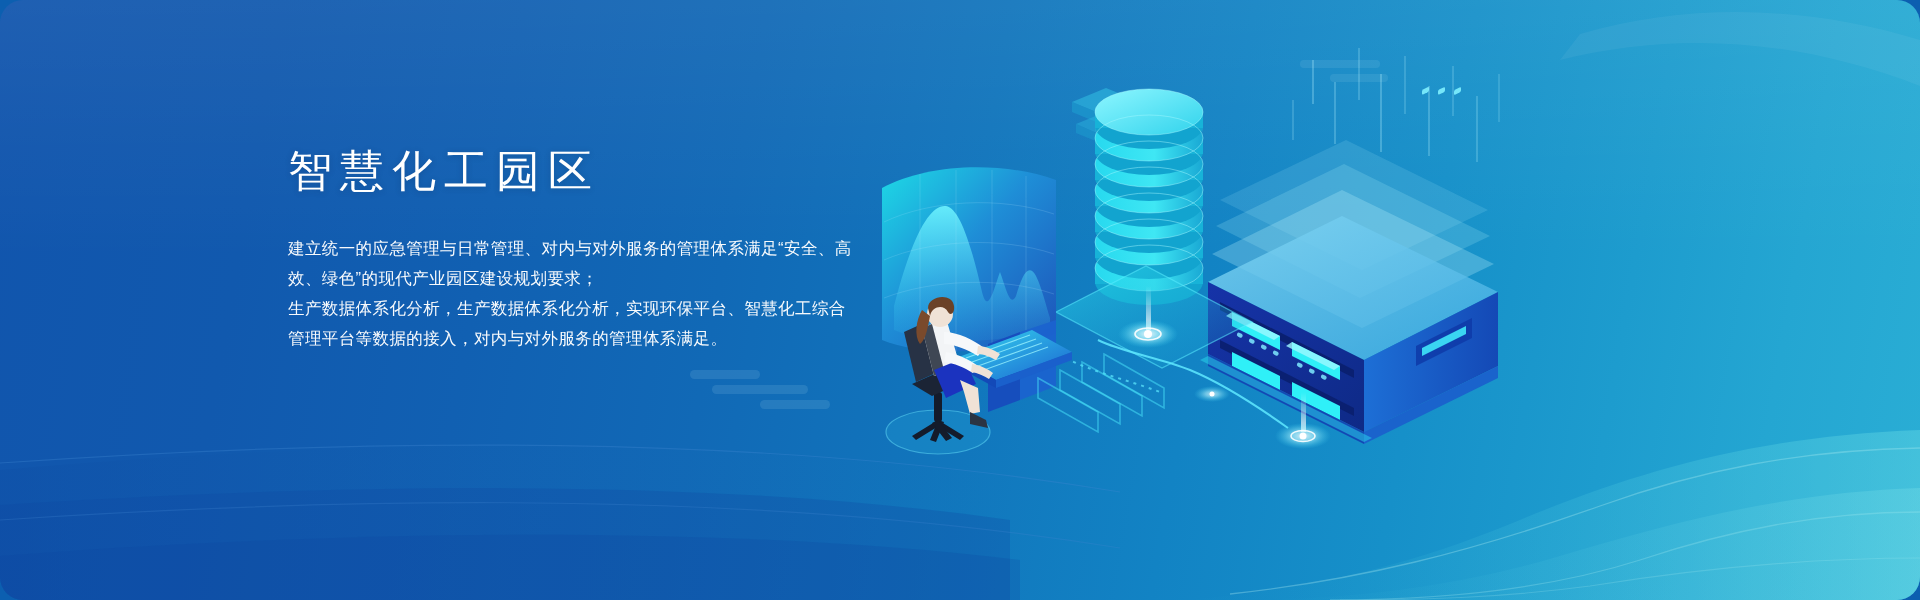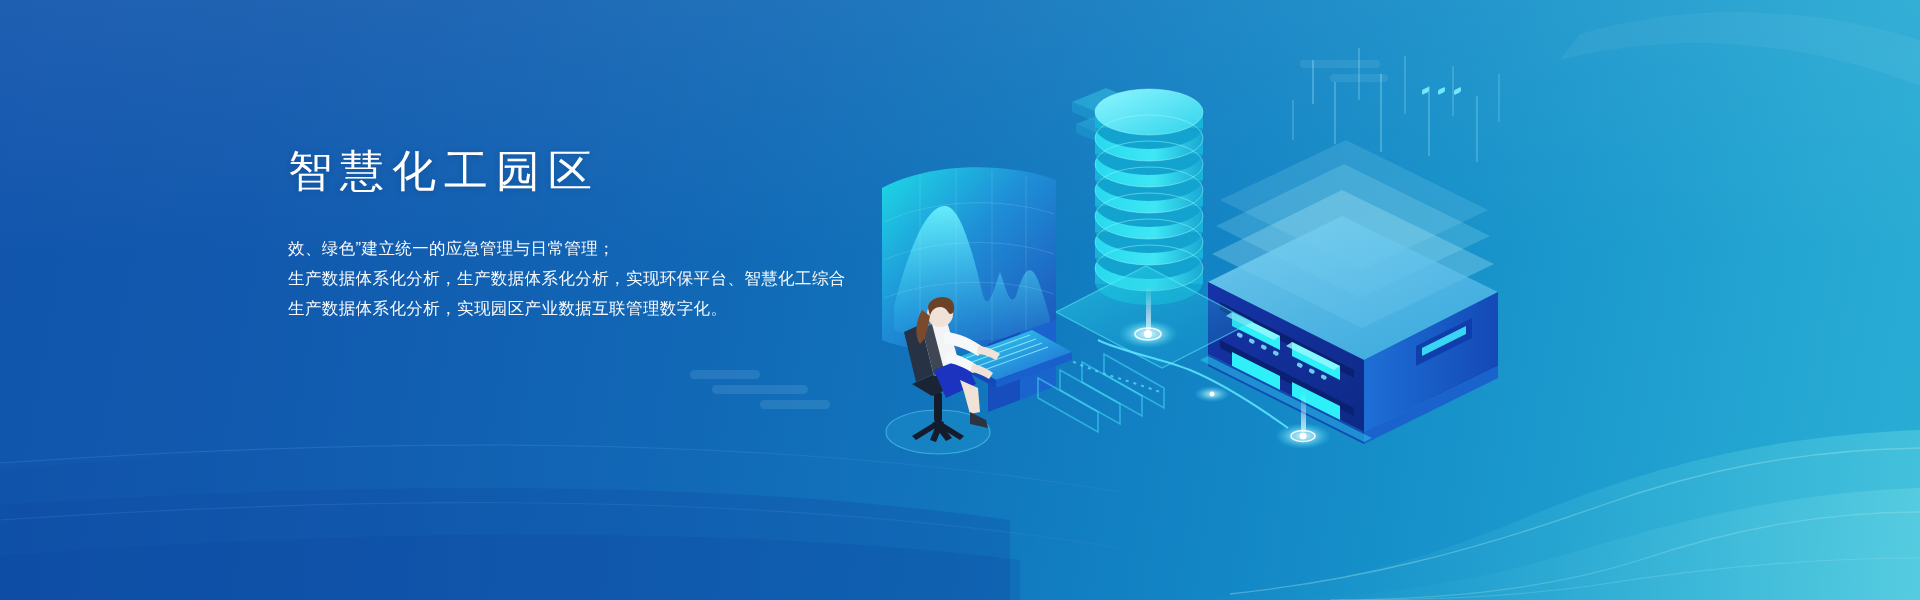--- a/index.html
+++ b/index.html
@@ -19,20 +19,21 @@
         #1155ad 0%,
         #1159ae 14%,
         #1160b2 26%,
         #1169b6 38%,
         #1175bc 50%,
         #1283c4 62%,
         #1690c9 73%,
         #1d9cce 83%,
         #24a6d2 91%,
         #2aaed5 100%);
+    border-radius: 23px;
   }
 
   
   .bg-layer {
     position: absolute;
     inset: 0;
     pointer-events: none;
   }
   .bg-layer svg { display: block; width: 1920px; height: 600px; }
 
@@ -124,23 +125,24 @@
       <g opacity=".10" fill="#bfe9f7">
         <rect x="1300" y="60" width="80" height="8" rx="4"></rect>
         <rect x="1330" y="74" width="58" height="8" rx="4"></rect>
       </g>
     </svg>
   </div>
 
   <div class="content">
     <h1 class="title">智慧化工园区</h1>
     <div class="desc">
-      <span class="line">效、绿色”建立统一的应急管理与日常管理；</span>
+      <span class="line">建立统一的应急管理与日常管理、对内与对外服务的管理体系满足“安全、高</span>
+      <span class="line">效、绿色”的现代产业园区建设规划要求；</span>
       <span class="line">生产数据体系化分析，生产数据体系化分析，实现环保平台、智慧化工综合</span>
-      <span class="line">生产数据体系化分析，实现园区产业数据互联管理数字化。</span>
+      <span class="line">管理平台等数据的接入，对内与对外服务的管理体系满足。</span>
     </div>
   </div>
 
   <div class="illus">
     <svg viewBox="0 0 700 420" xmlns="http://www.w3.org/2000/svg" aria-hidden="true">
       <defs>
         <linearGradient id="scr" x1="0" y1="0" x2="1" y2="1">
           <stop offset="0%" stop-color="#1ee0e8"></stop>
           <stop offset="45%" stop-color="#1f8fd8"></stop>
           <stop offset="100%" stop-color="#1e4fb8"></stop>

